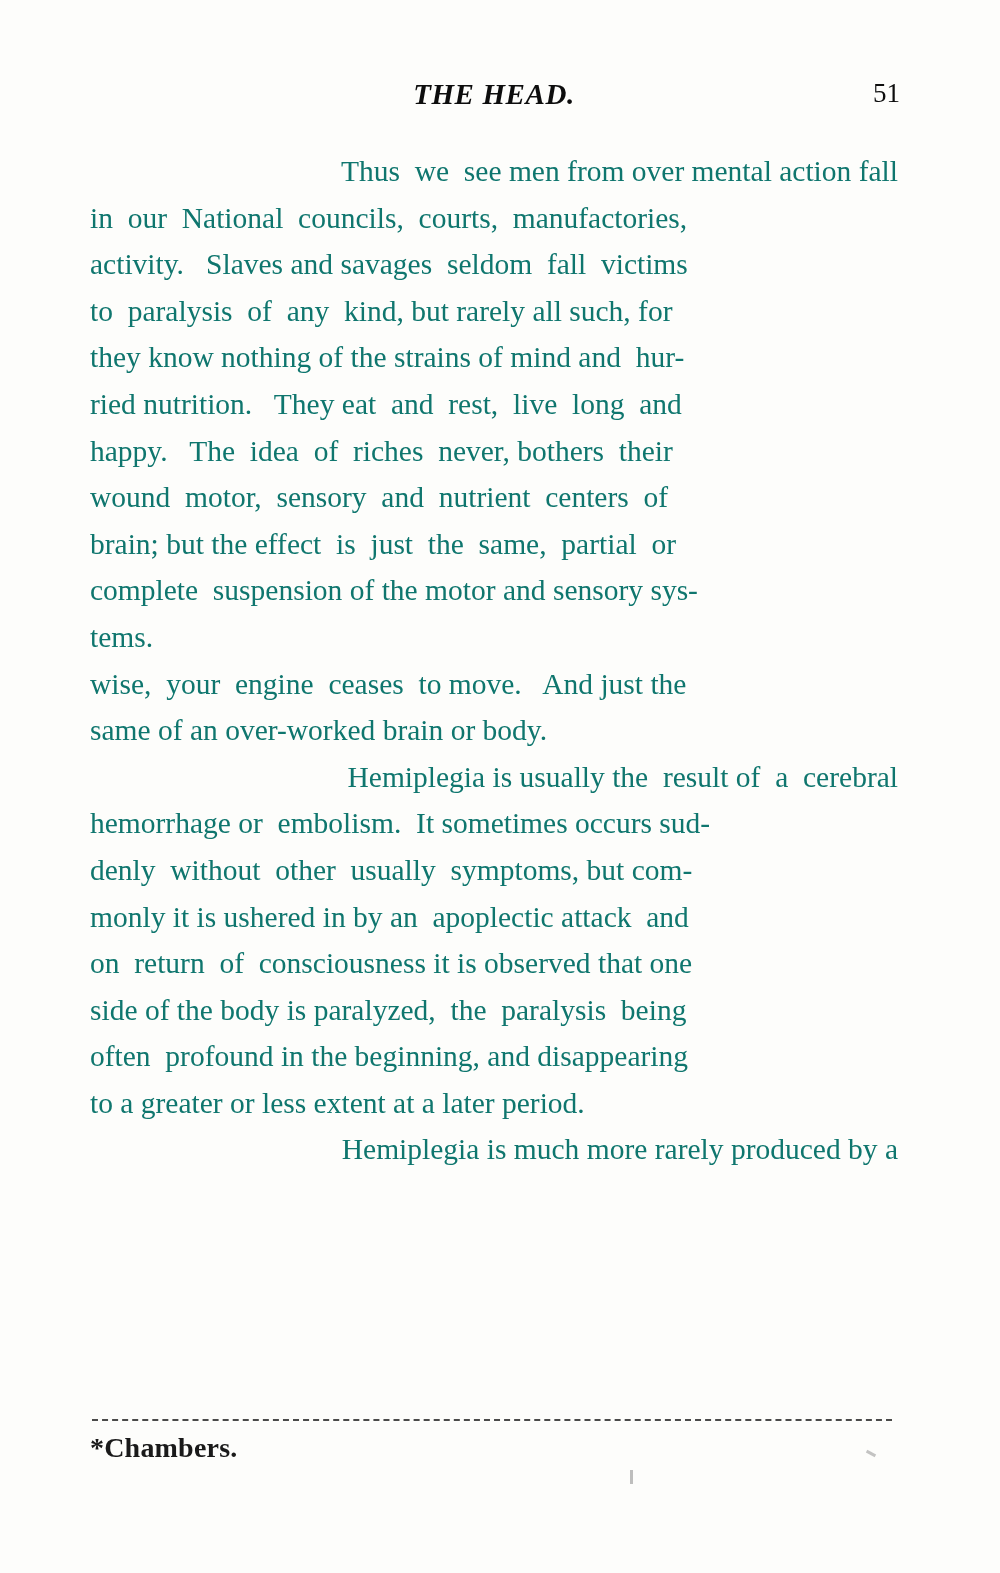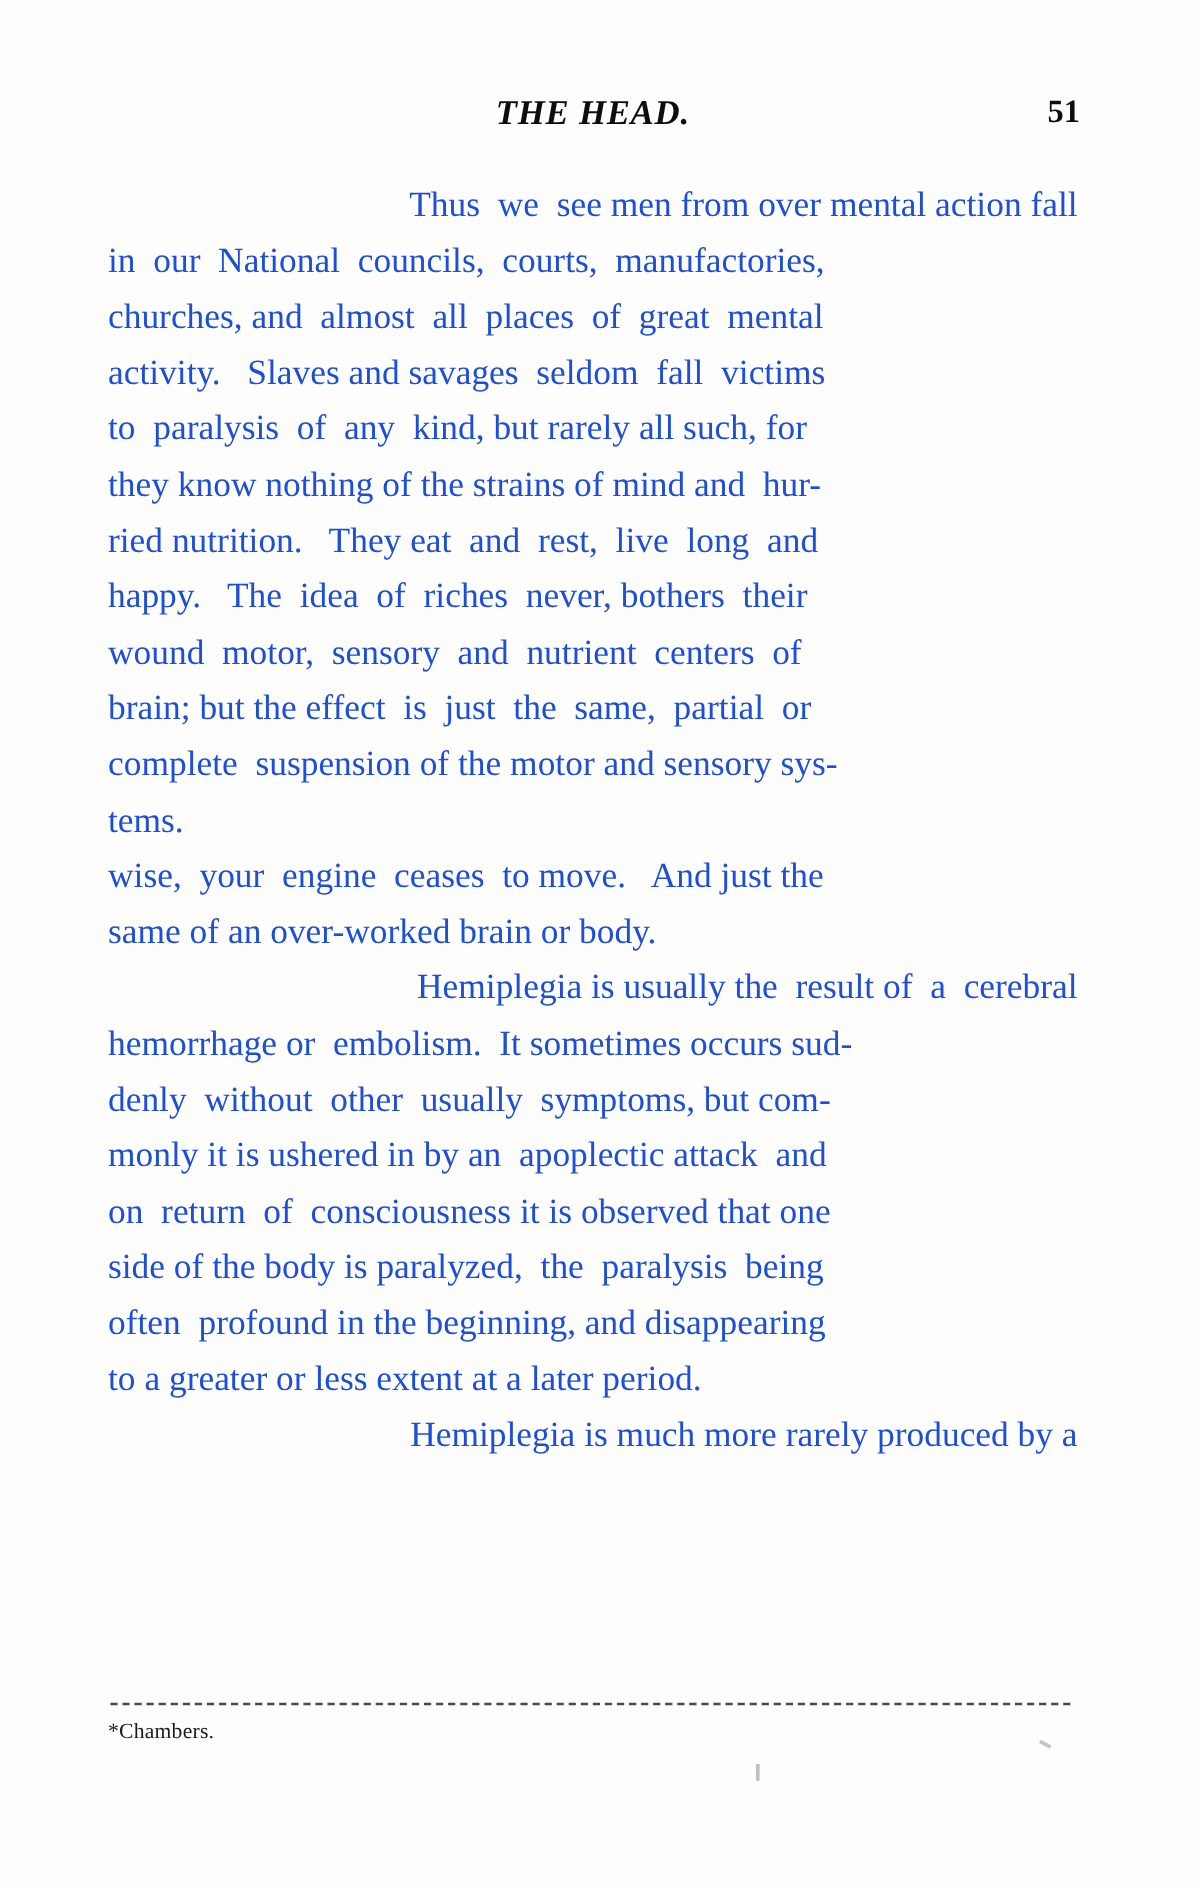--- a/index.html
+++ b/index.html
@@ -38,36 +38,36 @@
     font-style: italic;
     font-weight: bold;
     font-size: 29px;
     letter-spacing: 0.6px;
     color: #0d0d0d;
   }
   .page-number {
     position: absolute;
     right: 0;
     top: 0;
-    font-weight: bold;
+    font-weight: normal;
     font-size: 27px;
     color: #0d0d0d;
   }
   .body-text {
     position: absolute;
     left: 90px;
     top: 148px;
     width: 808px;
   }
   .para {
     margin: 0 0 0 0;
     font-size: 29.5px;
     line-height: 46.6px;
     text-align: justify;
-    color: #1d4ed8;
+    color: #0f766e;
   }
   .para .line {
     display: block;
     white-space: nowrap;
   }
   .para .line.justify {
     display: flex;
     justify-content: space-between;
   }
   .para .line.justify > span {
@@ -86,22 +86,22 @@
     top: 1419px;
     width: 800px;
     height: 0;
     border-top: 2px dashed #2b2b2b;
     opacity: 0.85;
   }
   .footnote {
     position: absolute;
     left: 90px;
     top: 1432px;
-    font-size: 18px;
-    font-weight: normal;
+    font-size: 28px;
+    font-weight: bold;
     color: #1a1a1a;
     letter-spacing: 0.2px;
   }
   .speck {
     position: absolute;
     background: #8a8a8a;
   }
   .speck.s1 { left: 630px; top: 1470px; width: 3px; height: 14px; opacity: 0.55; }
   .speck.s2 { left: 866px; top: 1452px; width: 10px; height: 3px; transform: rotate(28deg); opacity: 0.5; }
 </style>
@@ -119,23 +119,20 @@
 
     <p class="para">
       <span class="line justify">
           <span class="indent"></span>
           <span>Thus  we  see men from over mental action fall</span>
         </span>
       <span class="line justify">
           <span>in  our  National  councils,  courts,  manufactories,</span>
         </span>
       <span class="line justify">
-          <span>churches, and  almost  all  places  of  great  mental</span>
-        </span>
-      <span class="line justify">
           <span>activity.   Slaves and savages  seldom  fall  victims</span>
         </span>
       <span class="line justify">
           <span>to  paralysis  of  any  kind, but rarely all such, for</span>
         </span>
       <span class="line justify">
           <span>they know nothing of the strains of mind and  hur-</span>
         </span>
       <span class="line justify">
           <span>ried nutrition.   They eat  and  rest,  live  long  and</span>

